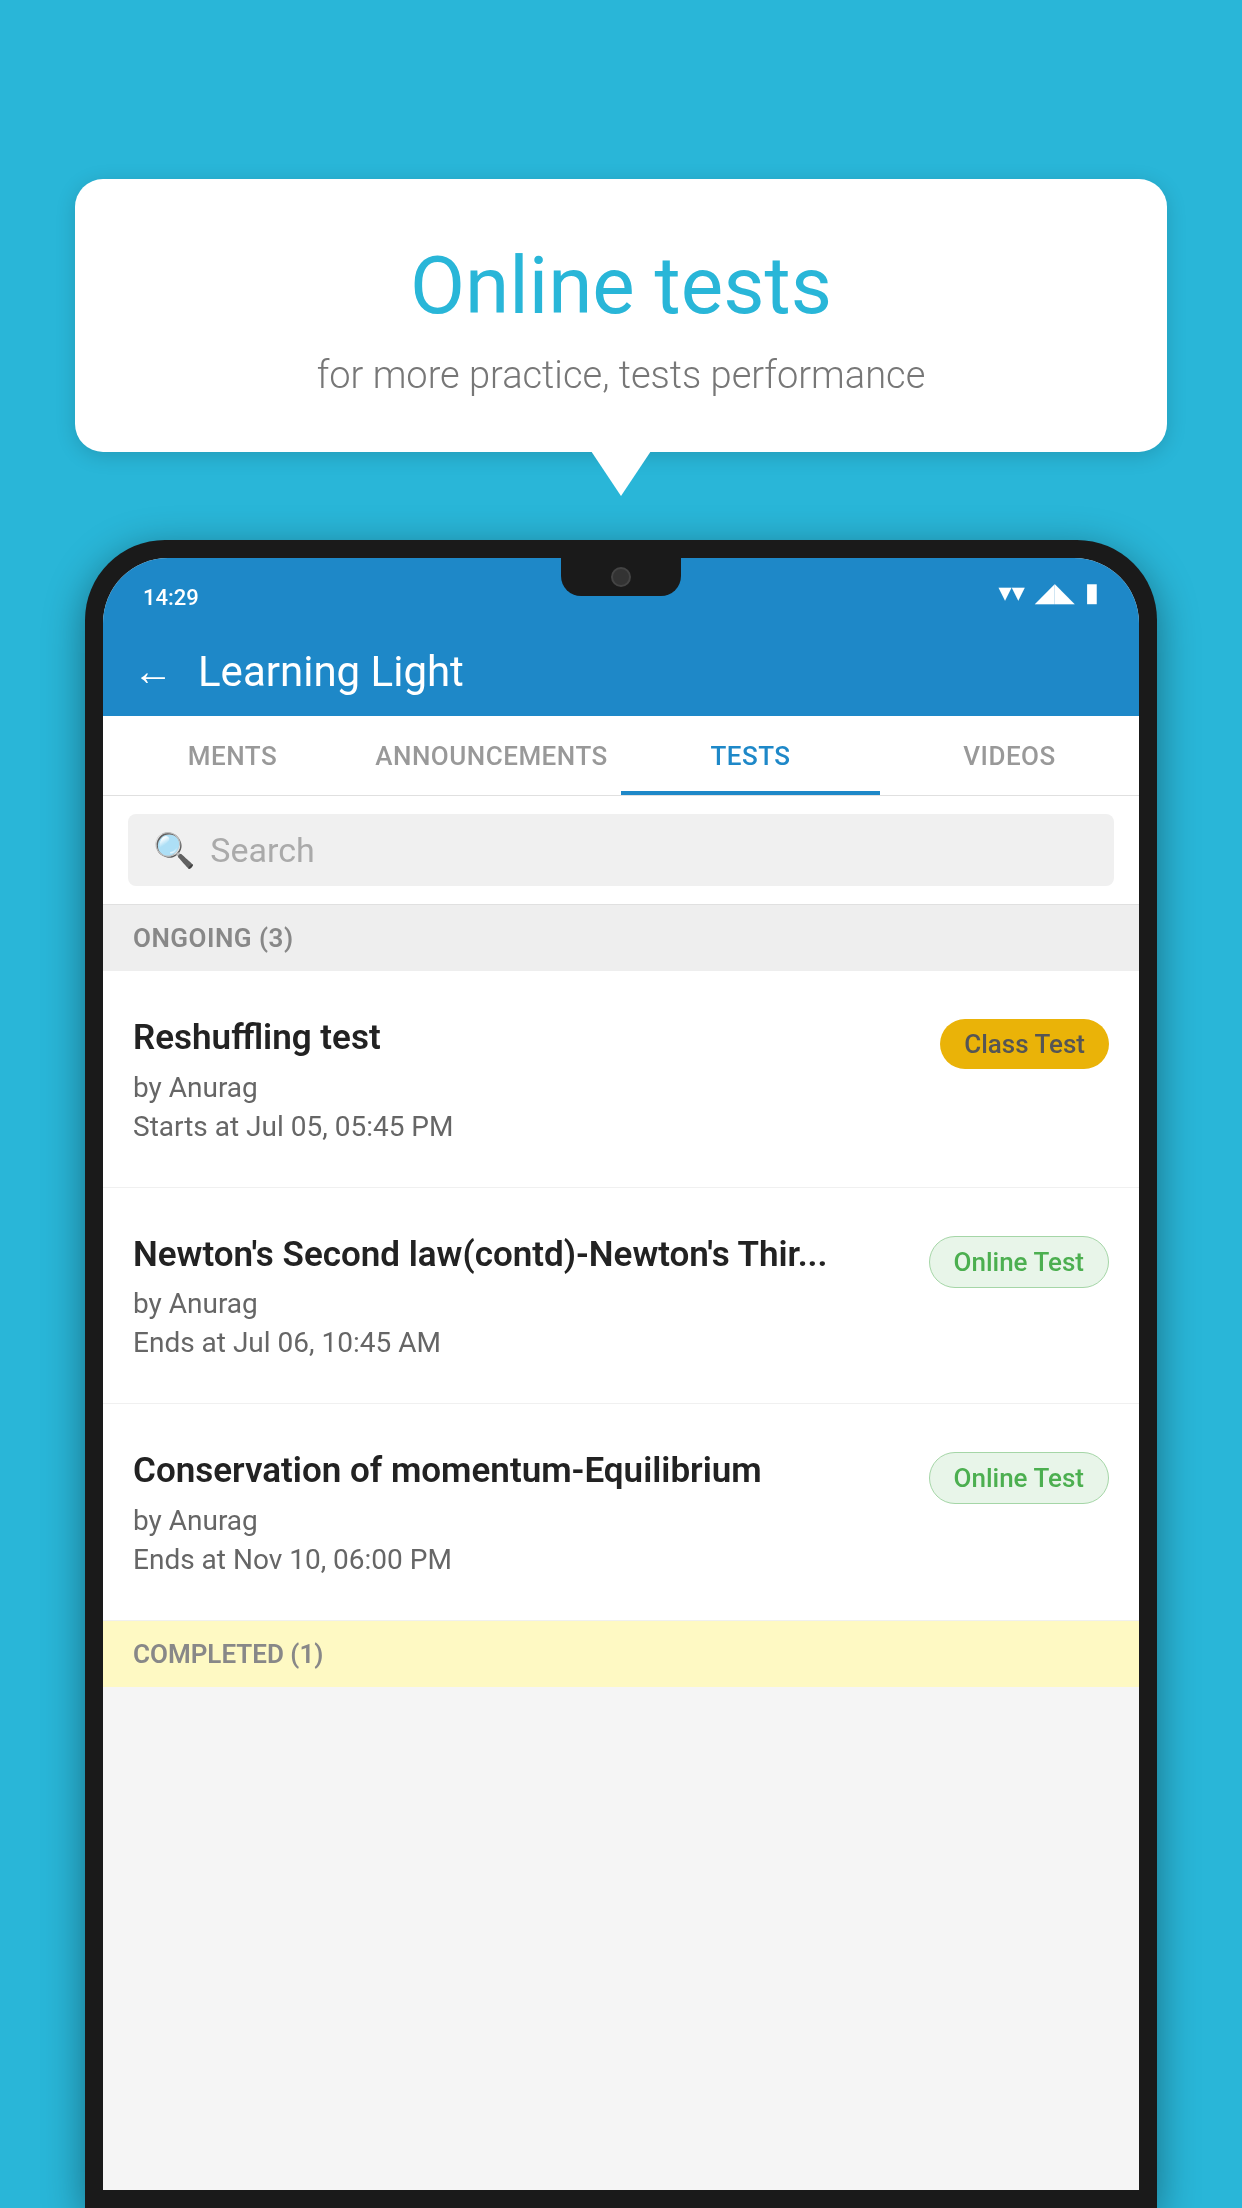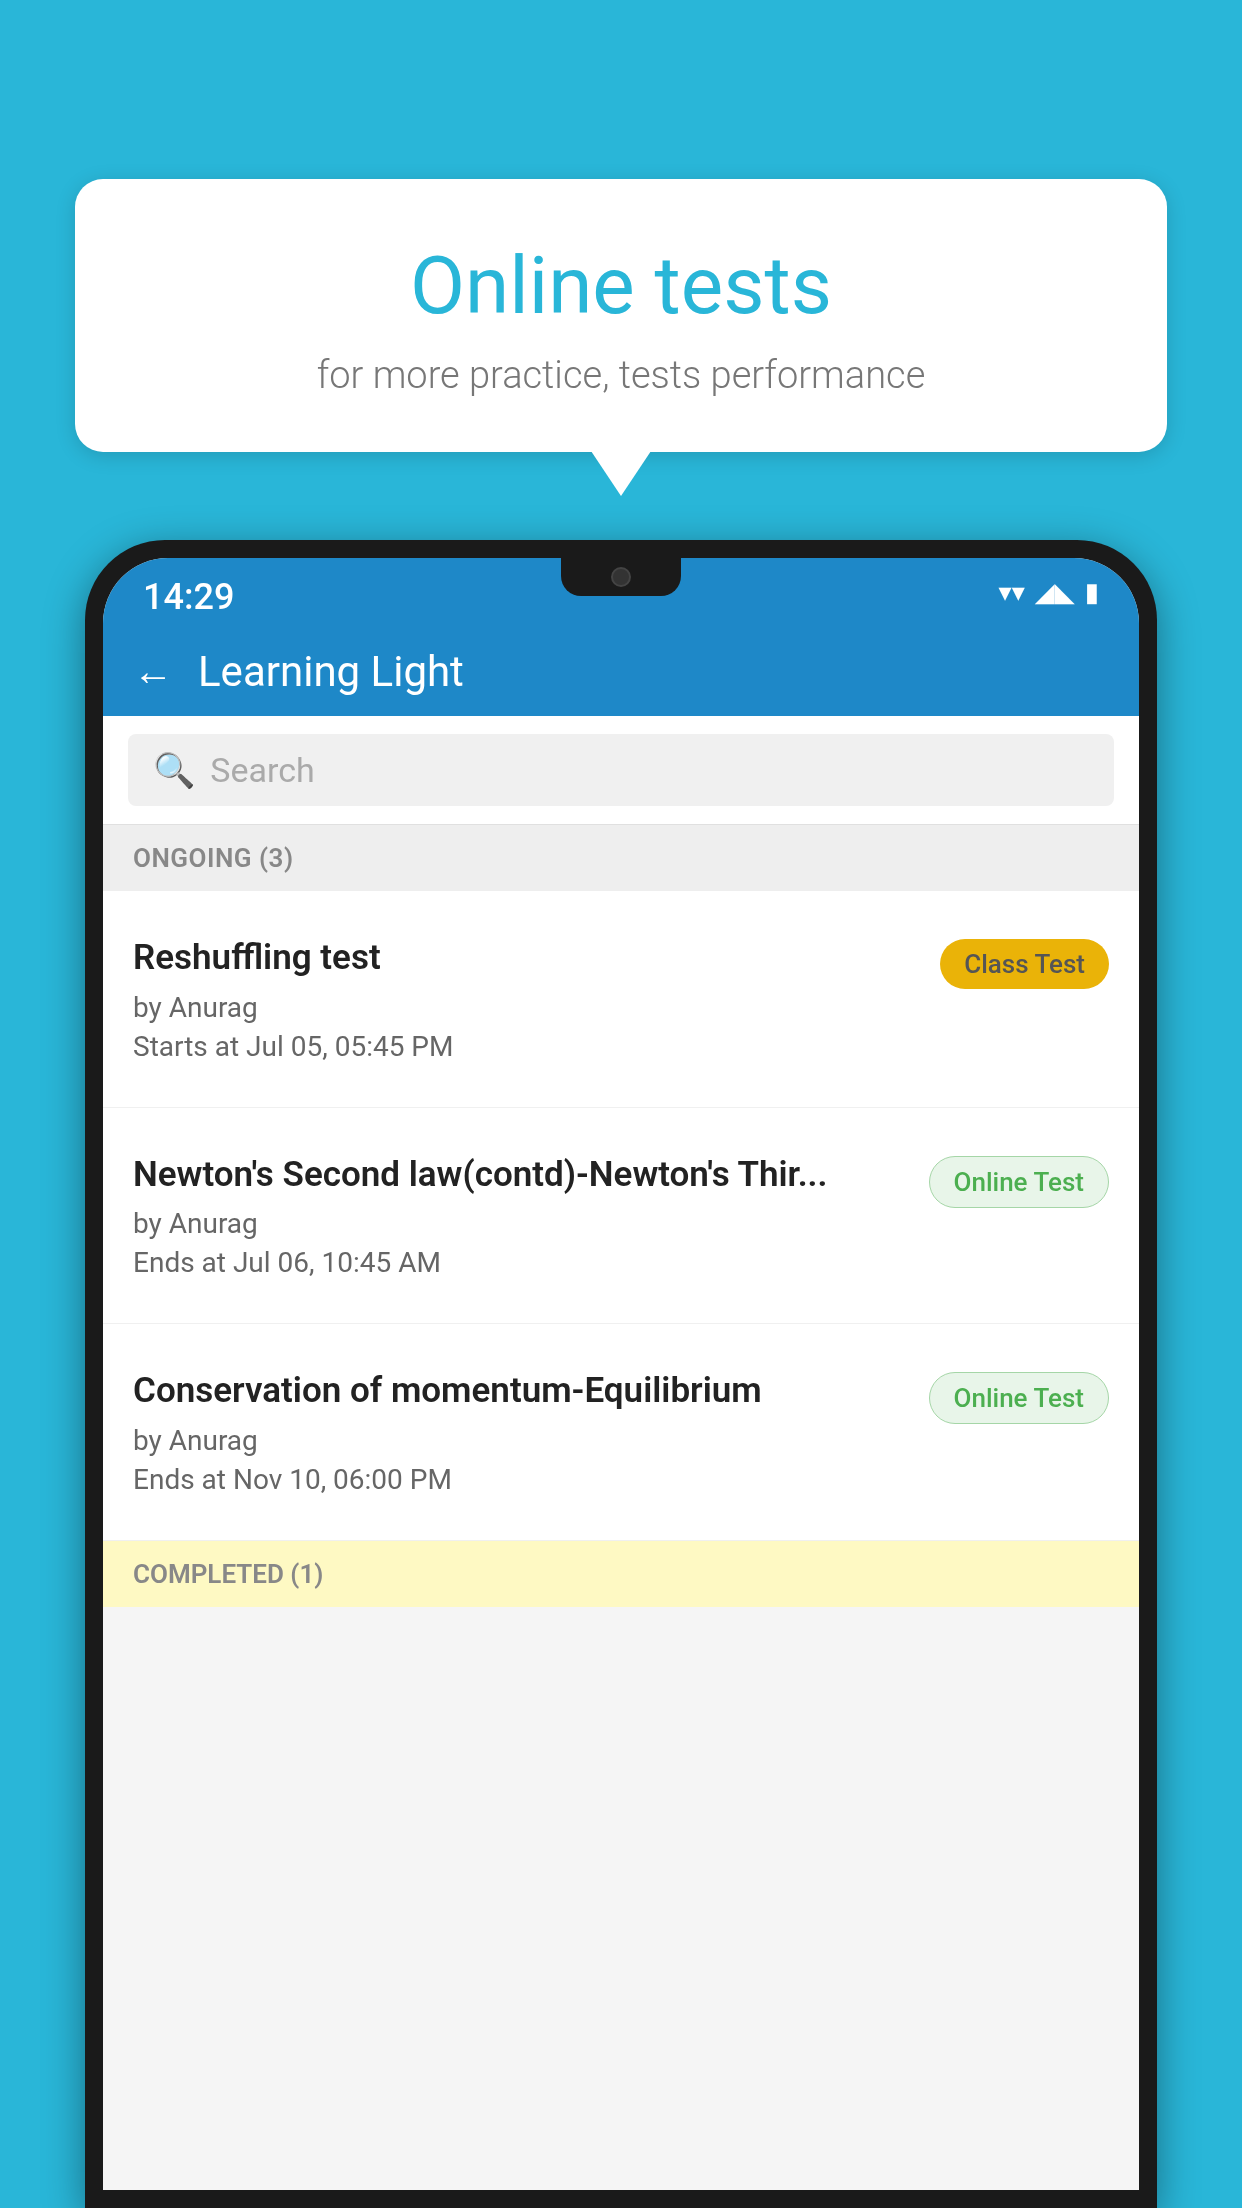--- a/index.html
+++ b/index.html
@@ -80,21 +80,21 @@
       height: 68px;
       display: flex;
       align-items: center;
       justify-content: space-between;
       padding: 0 40px;
       position: relative;
     }
 
     .status-time {
       color: white;
-      font-size: 36px;
+      font-size: 22px;
       font-weight: 500;
       margin-top: 10px;
     }
 
     .notch {
       position: absolute;
       top: 0;
       left: 50%;
       transform: translateX(-50%);
       width: 120px;
@@ -315,20 +315,34 @@
         <span class="signal-icon">◢◣</span>
         <span class="battery-icon">▮</span>
       </div>
     </div>
 
     <div class="app-bar">
       <span class="back-arrow">←</span>
       <span class="app-title">Learning Light</span>
     </div>
 
+    <div class="tabs-bar">
+      <div class="tab-item">
+        <span>MENTS</span>
+      </div>
+      <div class="tab-item">
+        <span>ANNOUNCEMENTS</span>
+      </div>
+      <div class="tab-item active">
+        <span>TESTS</span>
+      </div>
+      <div class="tab-item">
+        <span>VIDEOS</span>
+      </div>
+    </div>
 
     <div class="search-container">
       <div class="search-box">
         <span class="search-icon-wrap">🔍</span>
         <span class="search-placeholder">Search</span>
       </div>
     </div>
 
     <div class="section-header">
       <span class="section-label">ONGOING (3)</span>

